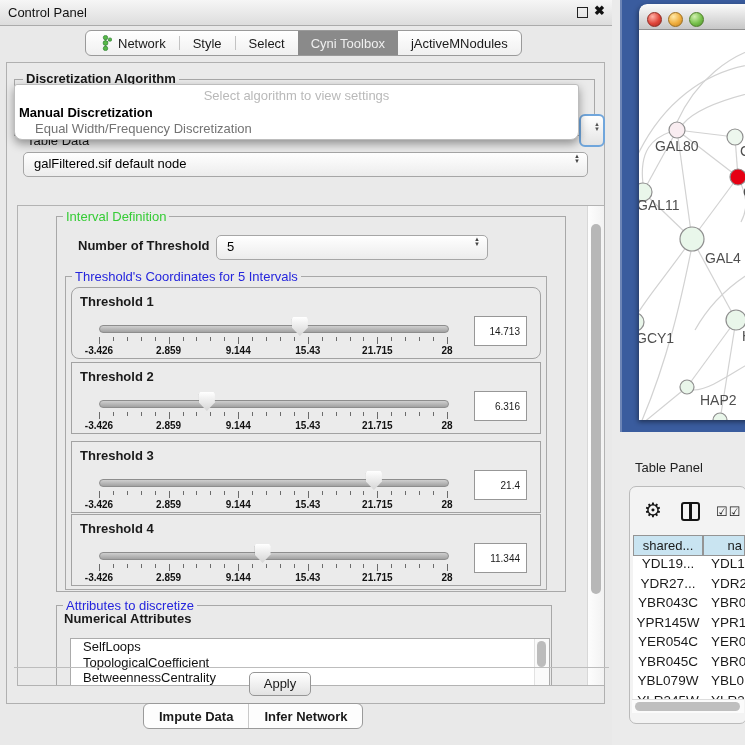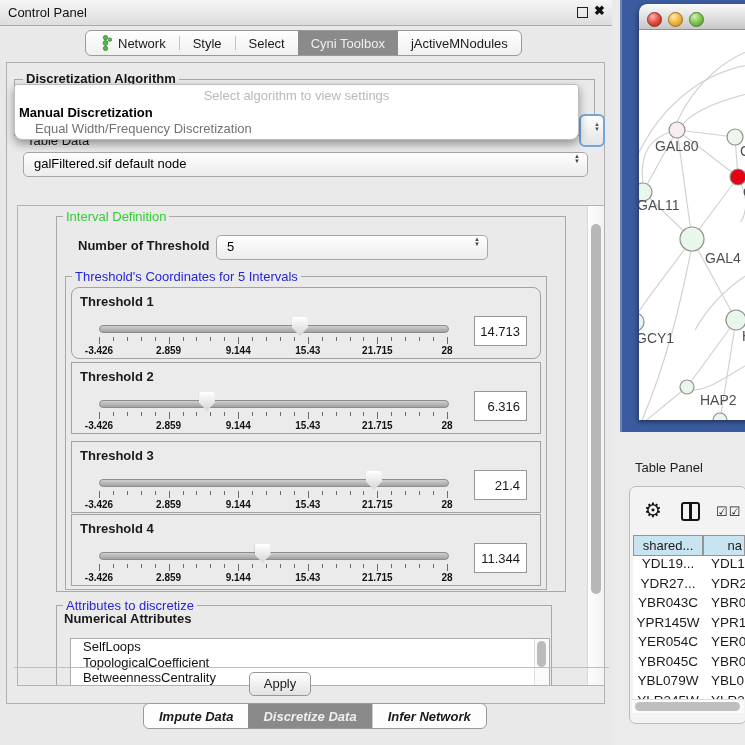--- a/index.html
+++ b/index.html
@@ -52,35 +52,35 @@
   .thr-label{position:absolute;left:8px;top:6px;font-weight:bold;}
   .thr-track{position:absolute;left:27px;top:37px;width:348px;height:6px;border-radius:4px;
              background:linear-gradient(#cfcfcf,#a2a2a2);border:1px solid #8d8d8d;}
   .thr-thumb{position:absolute;top:29px;width:16px;height:19px;
              background:linear-gradient(#ffffff,#d5d5d5);
              clip-path:polygon(8% 0,92% 0,100% 12%,100% 55%,50% 100%,0 55%,0 12%);
              filter:drop-shadow(0 0 1px #777);}
   .tick{position:absolute;width:1px;background:#6b6b6b;}
   .tick-label{position:absolute;transform:translateX(-50%);font-size:10px;font-weight:bold;color:#111;white-space:nowrap;}
   .thr-value{position:absolute;left:402px;top:28px;width:53px;height:30px;background:#fff;border:1px solid #979797;
-             text-align:right;line-height:30px;padding-right:6px;box-sizing:border-box;font-size:13px;}
+             text-align:right;line-height:30px;padding-right:6px;box-sizing:border-box;font-size:10px;}
 
   .attr-sub{position:absolute;left:46px;top:405px;font-weight:bold;}
   .listbox{position:absolute;left:52px;top:432px;width:478px;height:60px;background:#fff;border:1px solid #ababab;}
   .listbox .item{padding:1px 0 1px 12px;font-size:13px;color:#111;line-height:13.5px;}
   .list-scroll{position:absolute;right:0;top:0;bottom:0;width:14px;background:#fafafa;border-left:1px solid #e2e2e2;}
   .list-scroll .thumb{position:absolute;left:2px;top:2px;width:9px;height:26px;background:#bcbcbc;border-radius:5px;}
 
   .apply-sep{left:7px;top:604px;width:595px;height:1px;background:#bdbdbd;}
   .apply-btn{left:242px;top:609px;width:60px;height:22px;border:1px solid #969696;border-radius:5px;
              background:linear-gradient(#ffffff,#e2e2e2);text-align:center;line-height:21px;}
 
   .bottom-tabs{left:143px;top:703px;height:24px;display:flex;border:1px solid #9a9a9a;border-radius:6px;
                background:#fdfdfd;overflow:hidden;}
-  .btab{display:flex;align-items:center;padding:0 15px;font-weight:bold;color:#1a1a1a;border-left:1px solid #c9c9c9;font-style:italic;}
+  .btab{display:flex;align-items:center;padding:0 15px;font-weight:bold;color:#1a1a1a;border-left:1px solid #c9c9c9;}
   .btab:first-child{border-left:none;}
   .btab.active{background:#8a8a8a;color:#efefef;border-left:none;}
 
   
   .right-panel{left:612px;top:0;width:133px;height:745px;background:#ebebeb;}
   .net-frame{position:absolute;left:8px;top:0;width:125px;height:432px;background:#3a5c9e;border-left:2px solid #6d85b6;box-sizing:border-box;}
   .mac-window{position:absolute;left:17px;top:4px;width:120px;height:416px;border-radius:8px 0 0 0;overflow:hidden;
               box-shadow:-1px 2px 5px rgba(0,0,0,.45);}
   .mac-titlebar{position:absolute;left:0;top:0;right:0;height:25px;background:linear-gradient(#fbfbfb,#c7c7c7);
                 border-bottom:1px solid #8f8f8f;border-radius:8px 0 0 0;}
@@ -348,23 +348,20 @@
         </div>
     </div>
 
     <div class="abs apply-sep"></div>
     <div class="abs apply-btn">Apply</div>
   </div>
 
   <div class="abs bottom-tabs">
     <div class="btab">
         <span>Impute Data</span>
-      </div>
-    <div class="btab active">
-        <span>Discretize Data</span>
       </div>
     <div class="btab">
         <span>Infer Network</span>
       </div>
   </div>
 
   <div class="abs popup">
     <div class="hint">Select algorithm to view settings</div>
     <div class="opt1">Manual Discretization</div>
     <div class="opt2">Equal Width/Frequency Discretization</div>

